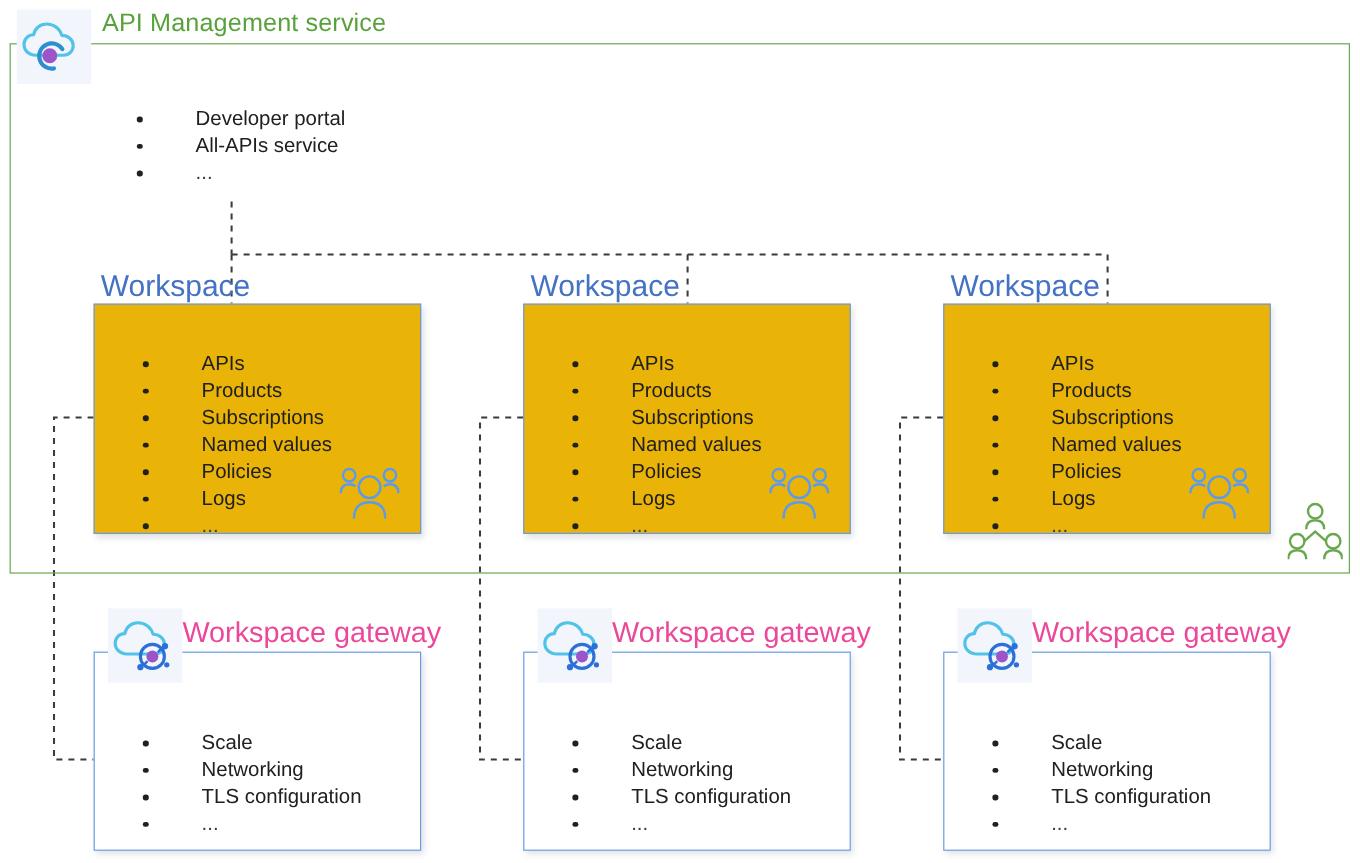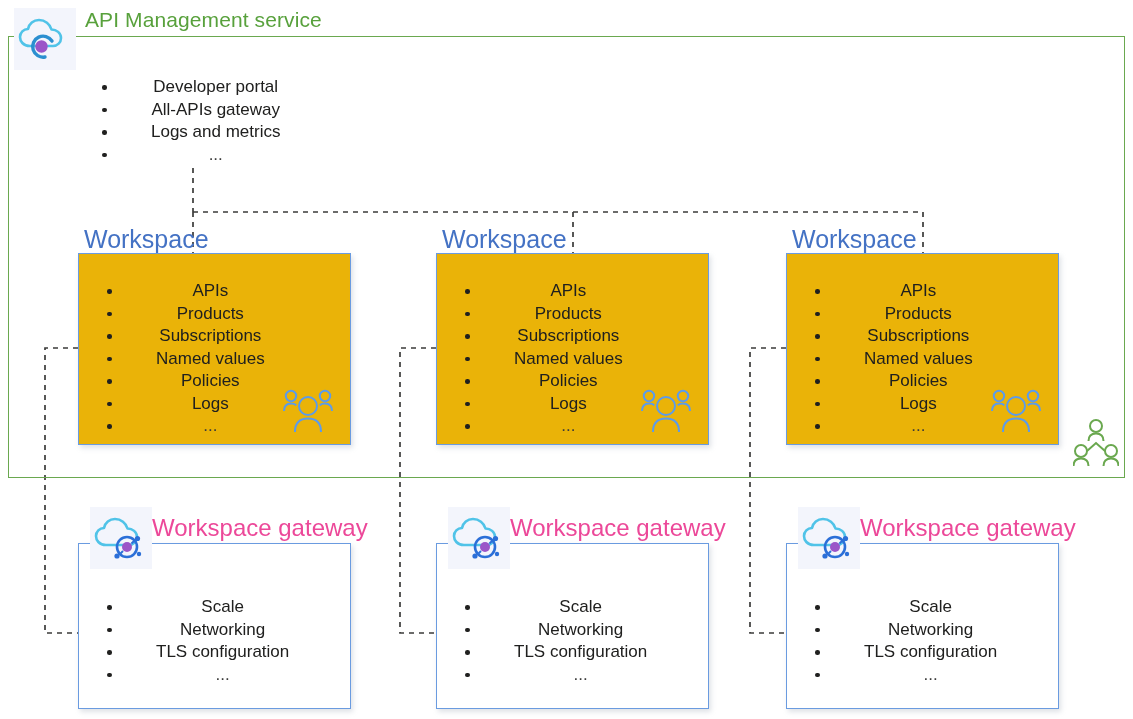--- a/index.html
+++ b/index.html
@@ -11,21 +11,20 @@
   body {
     font-family: "Liberation Sans", "DejaVu Sans", sans-serif;
     -webkit-font-smoothing: antialiased;
   }
   #diagram {
     position: relative;
     width: 1133px;
     height: 719px;
     overflow: hidden;
     background: #ffffff;
-    text-align: center;
   }
 
   
   .layer-lines {
     position: absolute;
     left: 0; top: 0;
     width: 1133px;
     height: 719px;
     pointer-events: none;
     z-index: 1;
@@ -65,21 +64,21 @@
   .apim-bullets {
     position: absolute;
     left: 92px;
     top: 72px;
     z-index: 5;
   }
 
   
   ul.bullets {
     list-style: none;
-    margin: 4px;
+    margin: 16px;
     padding: 0;
   }
   ul.bullets li {
     position: relative;
     padding-left: 55px;
     font-size: 17px;
     line-height: 22.5px;
     color: #20201F;
     white-space: nowrap;
   }
@@ -203,22 +202,21 @@
                C31 12 36 16 37.5 21.5 C42.5 21.5 47 25 47 30 C47 34.5 43.5 38 39 38 Z" fill="none" stroke="#50C3E8" stroke-width="2.6" stroke-linejoin="round"></path>
       <path d="M38 33 A10.5 10.5 0 1 0 31 49" fill="none" stroke="#2B8FD0" stroke-width="3.4" stroke-linecap="round"></path>
       <circle cx="27.5" cy="38.5" r="6.2" fill="#9B55C8"></circle>
     </svg>
   </div>
   <div class="apim-title">API Management service</div>
 
   <div class="apim-bullets">
     <ul class="bullets">
       <li>Developer portal</li>
-      <li>All-APIs gateway</li>
-      <li>Logs and metrics</li>
+      <li>All-APIs service</li>
       <li class="ellipsis">...</li>
     </ul>
   </div>
 
   <div class="org-people">
     <svg viewBox="0 0 46 52" width="46" height="52">
       <g fill="none" stroke="#6AA84F" stroke-width="2">
         <circle cx="23" cy="8" r="6"></circle>
         <path d="M15.5 23 C15.5 17.5 19 15.5 23 15.5 C27 15.5 30.5 17.5 30.5 23"></path>
         <circle cx="8" cy="33" r="6"></circle>

